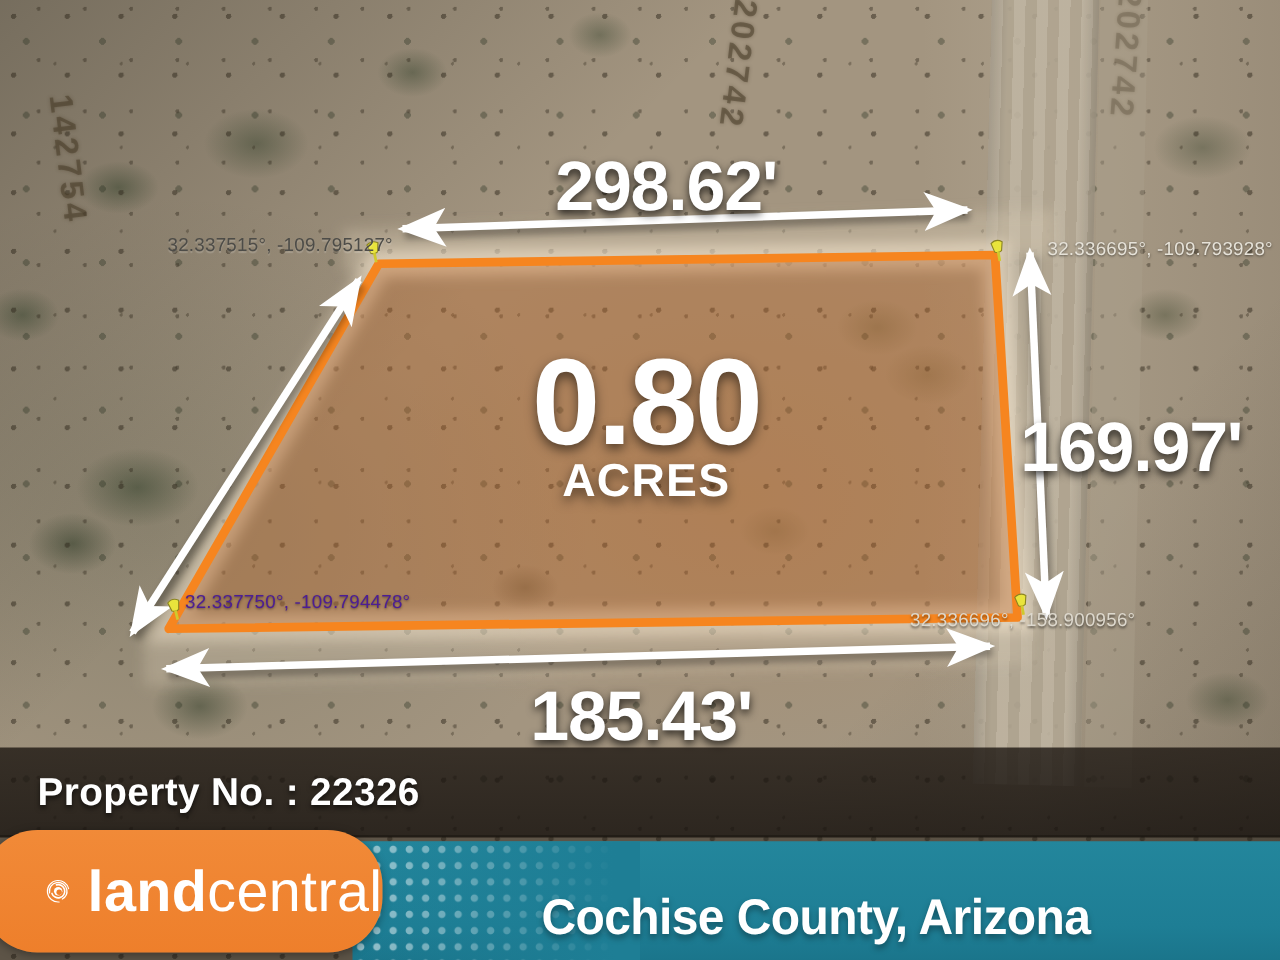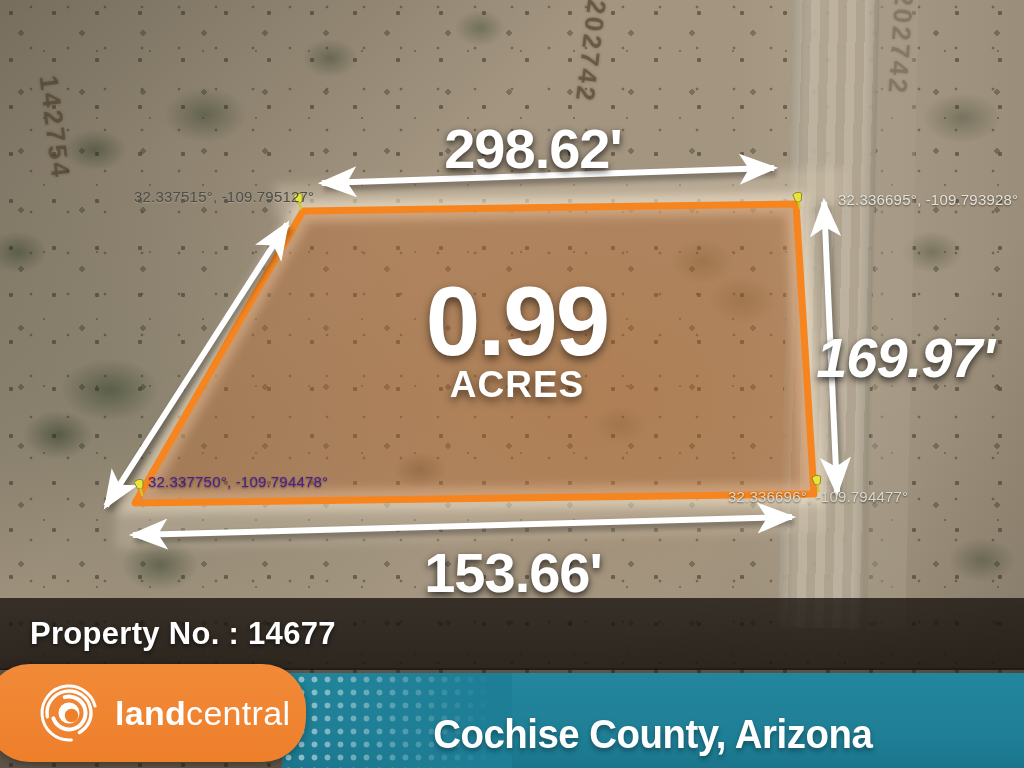--- a/index.html
+++ b/index.html
@@ -64,21 +64,21 @@
   .g3 { left:848px; top:28px; transform:rotate(94deg); opacity:.55; }
 
   
   .overlay { position:absolute; inset:0; }
 
   
   .dim { position:absolute; transform:translateX(-50%); color:#fff; font-weight:bold;
     font-size:56px; letter-spacing:-1px; text-shadow:0 3px 7px rgba(0,0,0,.75); white-space:nowrap; }
   .dim-top    { left:533px; top:116px; }
   .dim-left   { left:112px; top:296px; }
-  .dim-right  { left:905px; top:325px;font-style:italic; }
+  .dim-right  { left:905px; top:325px; }
   .dim-bottom { left:513px; top:540px; }
 
   .coord { position:absolute; font-size:15px; white-space:nowrap; letter-spacing:.2px; }
   .coord-tl { left:134px; top:188px; color:#4d4c48; text-shadow:0 1px 1px rgba(255,255,255,.2); }
   .coord-tr { left:806px; top:191px; color:#e6e2d8; text-shadow:0 1px 2px rgba(0,0,0,.55);margin-left:32px; }
   .coord-bl { left:148px; top:473px; color:#4c1d95; text-shadow:0 1px 2px rgba(0,0,0,.45); }
   .coord-br { left:728px; top:488px; color:#ddd8cd; text-shadow:0 1px 2px rgba(0,0,0,.55); }
 
   .acres { position:absolute; left:517px; top:276px; transform:translateX(-50%);
     text-align:center; color:#fff; text-shadow:0 4px 9px rgba(0,0,0,.55); }
@@ -104,21 +104,21 @@
   .dots-fade { position:absolute; left:0; top:0; width:230px; height:100%;
     background:linear-gradient(to right, rgba(30,126,149,0) 0%, #1e7e95 92%); }
   .loc-text { position:relative; color:#fff; font-weight:bold; font-size:40px;
     letter-spacing:-.5px; transform:scaleX(.96); white-space:nowrap;
     text-shadow:0 3px 5px rgba(0,0,0,.35); }
 
   .brand-pill { position:absolute; left:-14px; top:664px; width:320px; height:98px;
     background:linear-gradient(to bottom, #f18a38, #ee7f2b);
     border-radius:44px; display:flex; align-items:center; padding-left:50px;
     box-shadow:0 2px 8px rgba(0,0,0,.35); }
-  .brand-text { color:#fff; font-size:34px; margin-left:13px; letter-spacing:.3px; }
+  .brand-text { color:#fff; font-size:46px; margin-left:13px; letter-spacing:.3px; }
   .brand-text b { font-weight:bold; }
   .brand-text .lt { font-weight:normal; }
 </style>
 </head>
 <body>
 
 <div class="stage">
 
   <div class="map">
     <div class="tone"></div>
@@ -174,35 +174,35 @@
       </g>
 
       <use href="#pin" transform="translate(300,205) rotate(-12)"></use>
       <use href="#pin" transform="translate(799,204) rotate(-10)"></use>
       <use href="#pin" transform="translate(141,491) rotate(-14)"></use>
       <use href="#pin" transform="translate(818,487) rotate(-10)"></use>
     </svg>
 
     <div class="dim dim-top">298.62'</div>
     <div class="dim dim-right">169.97'</div>
-    <div class="dim dim-bottom">153.66'</div>
+    <div class="dim dim-bottom">185.43'</div>
 
     <div class="coord coord-tl">32.337515°, -109.795127°</div>
     <div class="coord coord-tr">32.336695°, -109.793928°</div>
     <div class="coord coord-bl">32.337750°, -109.794478°</div>
-    <div class="coord coord-br">32.336696°, -109.794477°</div>
+    <div class="coord coord-br">32.336696°, -158.900956°</div>
 
     <div class="acres">
-      <div class="acres-num">0.99</div>
+      <div class="acres-num">0.80</div>
       <div class="acres-unit">ACRES</div>
     </div>
   </div>
 
   <div class="prop-strip">
-    <span>Property No. : 14677</span>
+    <span>Property No. : 22326</span>
   </div>
 
   <div class="bottom-shade"></div>
 
   <div class="loc-bar">
     <div class="dots"></div>
     <div class="dots-fade"></div>
     <span class="loc-text">Cochise County, Arizona</span>
   </div>
 

